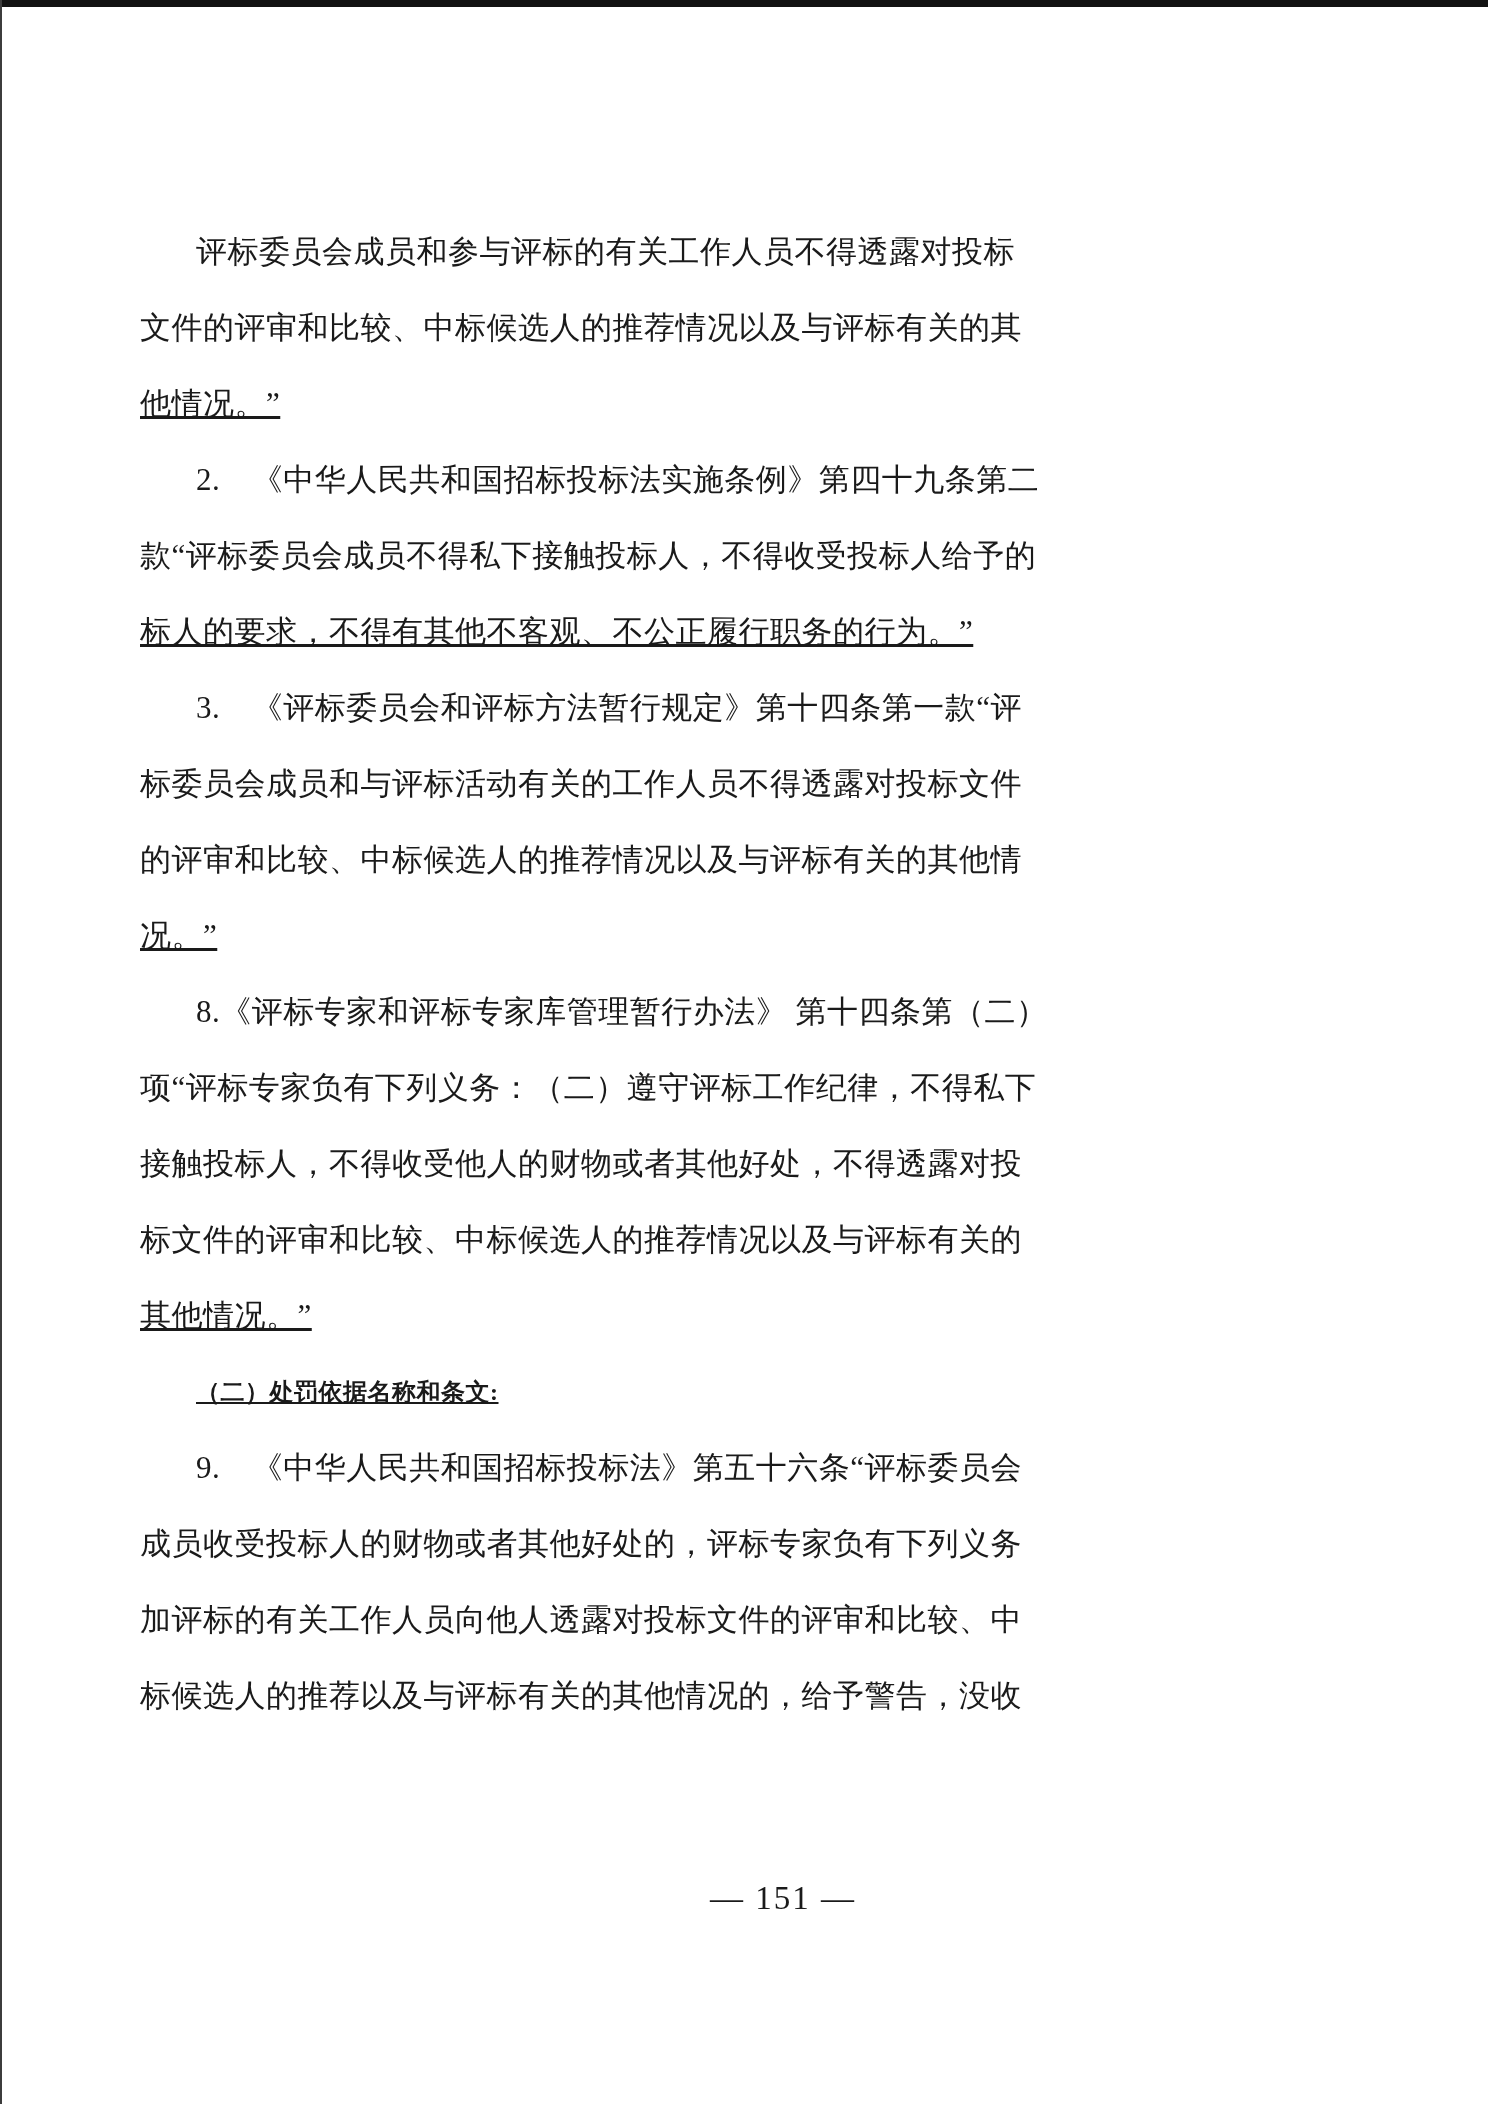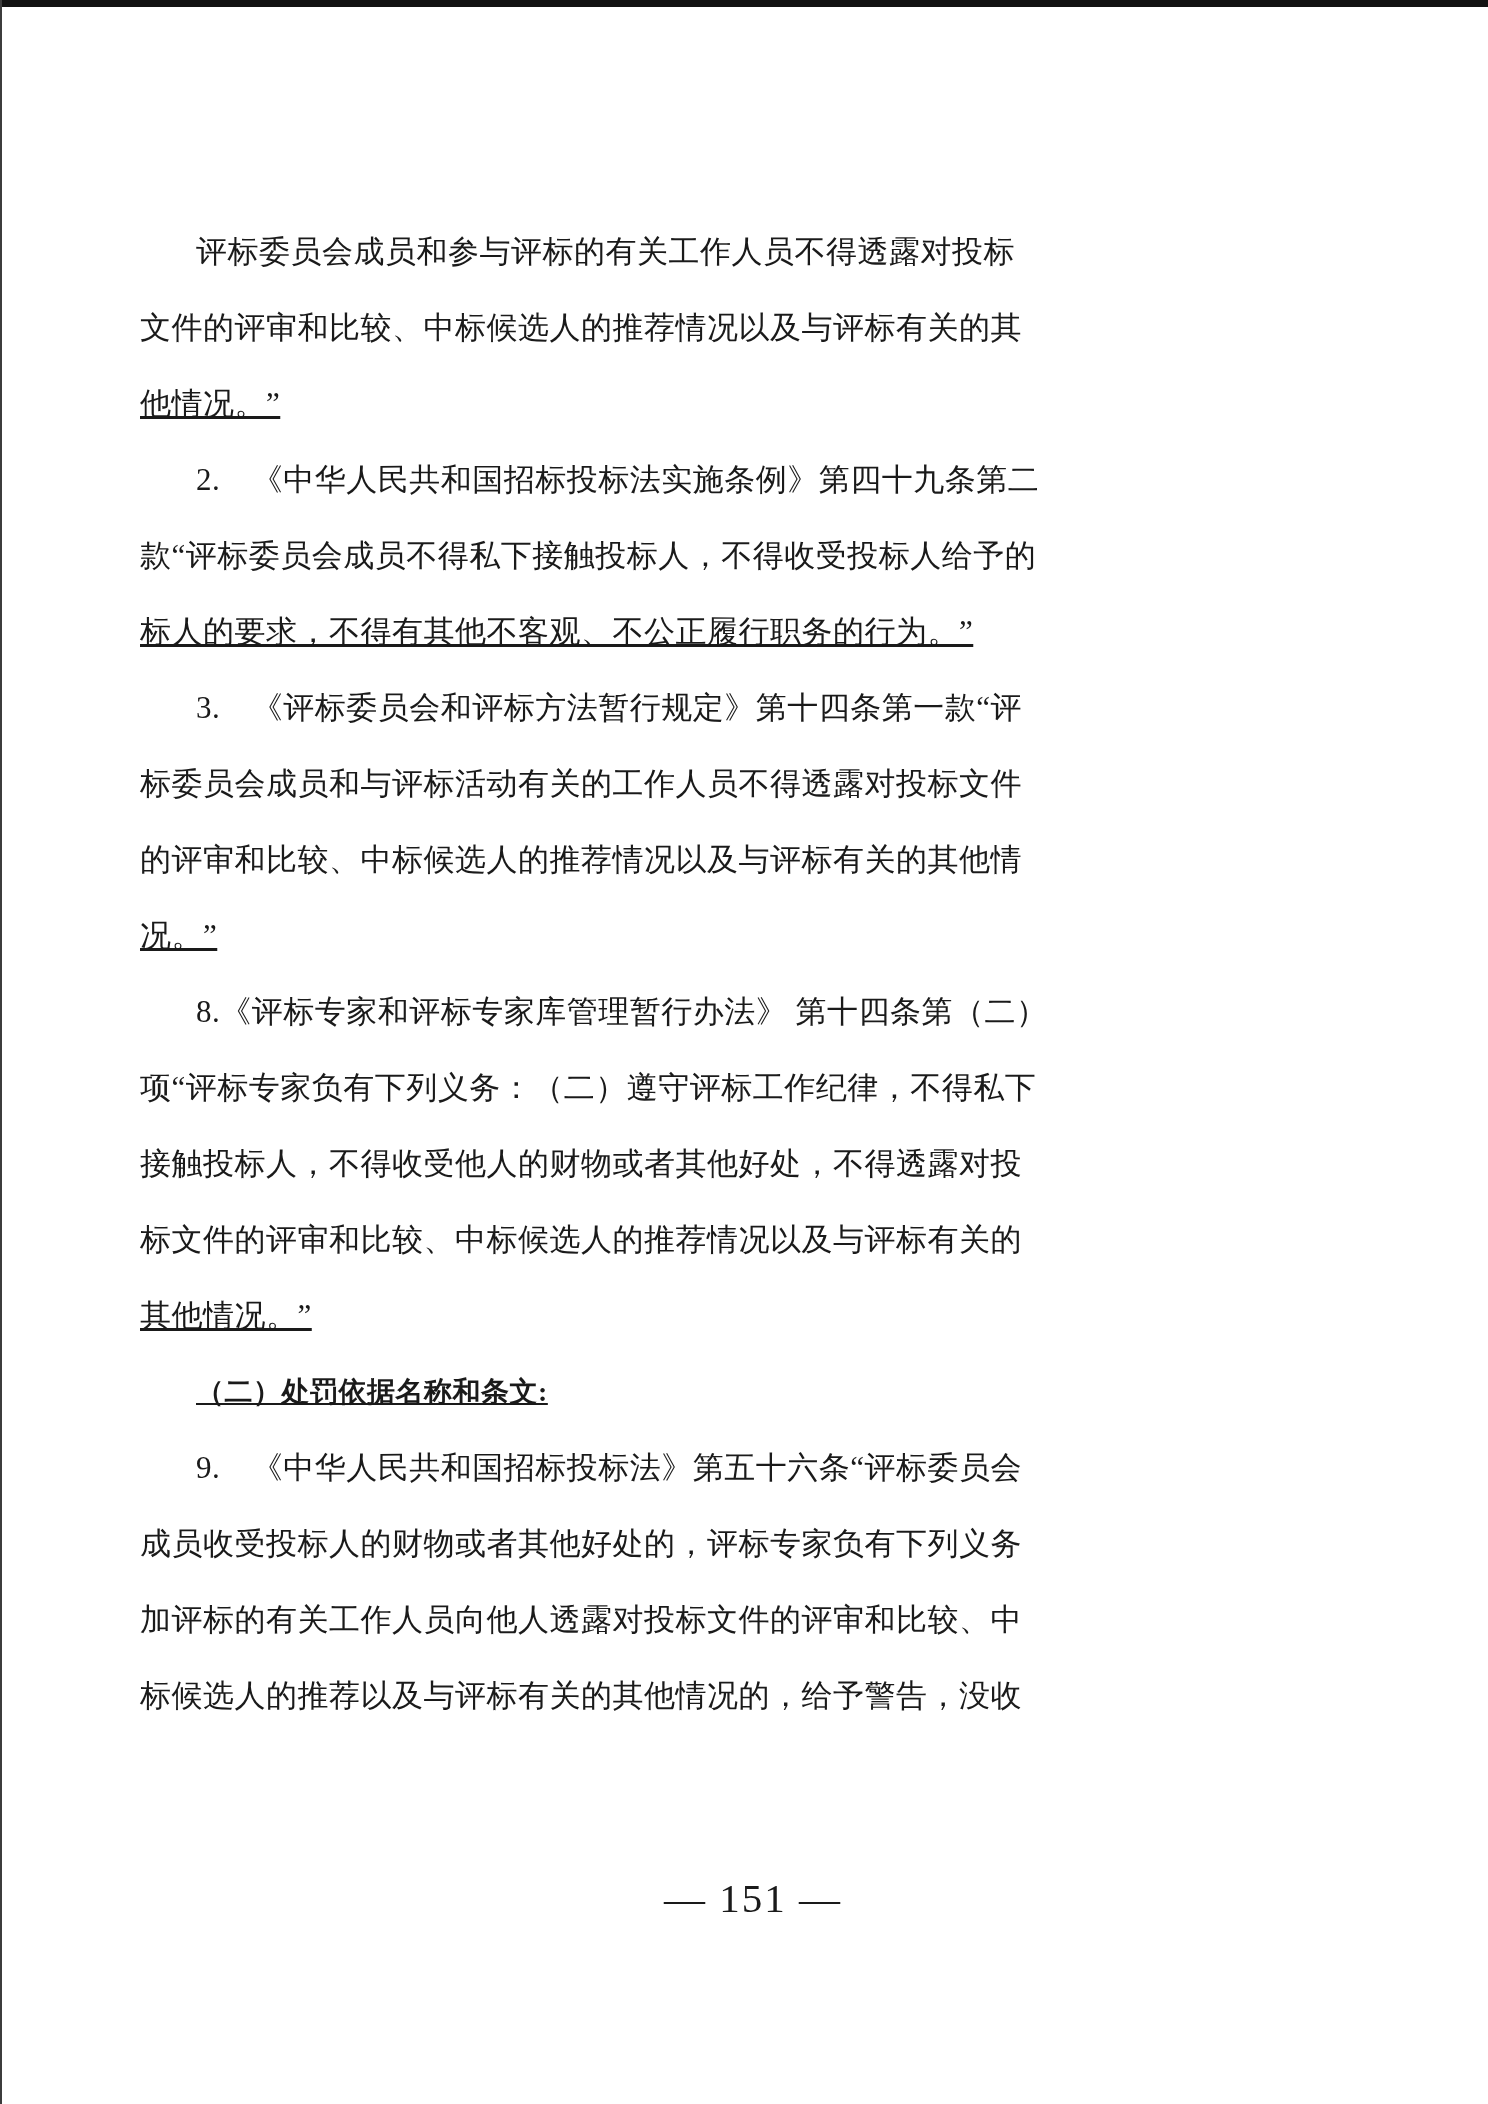--- a/index.html
+++ b/index.html
@@ -53,28 +53,28 @@
   .line.end {
     text-align: left;
     text-align-last: left;
     text-decoration: underline;
   }
   .line.indent {
     text-indent: 56px;
   }
   .line.bold {
     font-weight: 700;
-    font-size: 28px;
+    font-size: 24px;
   }
   .page-number {
     position: absolute;
-    left: 753px;
+    left: 783px;
     top: 1876px;
     transform: translateX(-50%);
-    font-size: 41px;
+    font-size: 33px;
     line-height: 44px;
     color: #1a1a1a;
     white-space: nowrap;
     letter-spacing: 2px;
   }
 </style>
 </head>
 <body>
 
 <div class="page">

